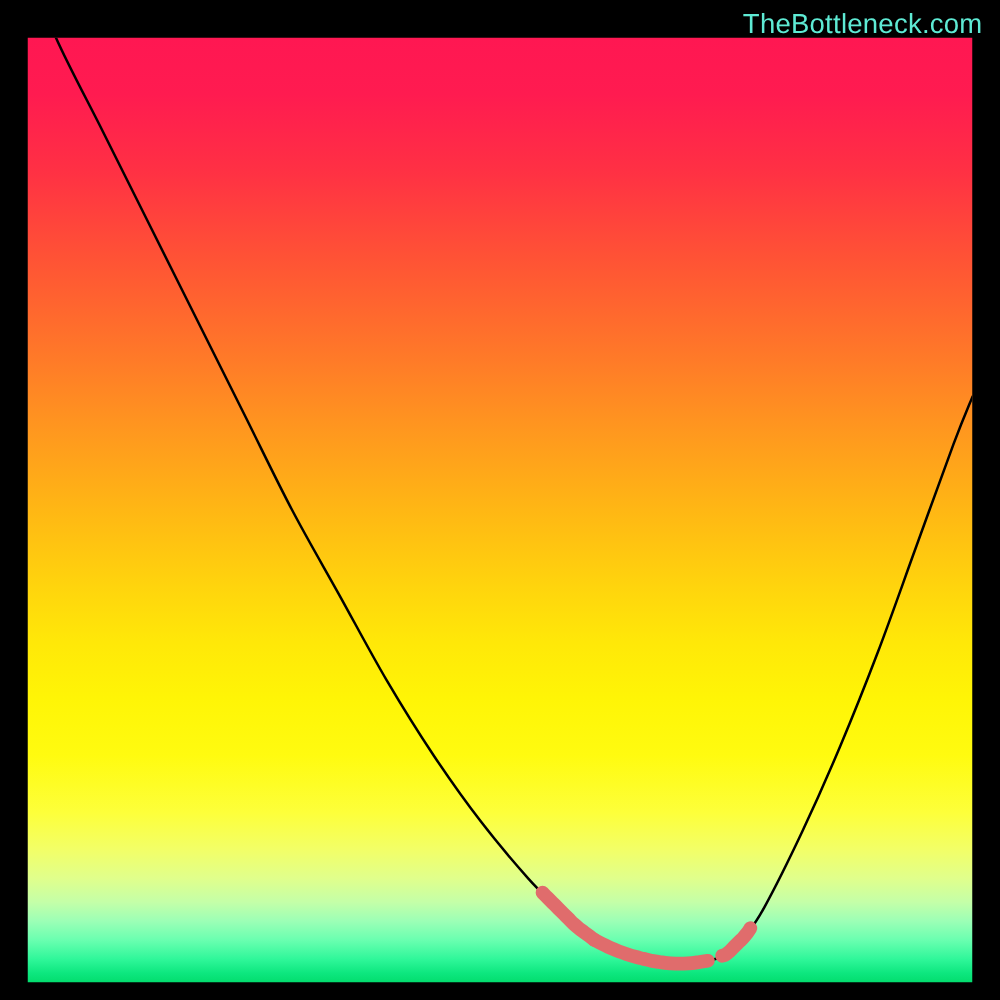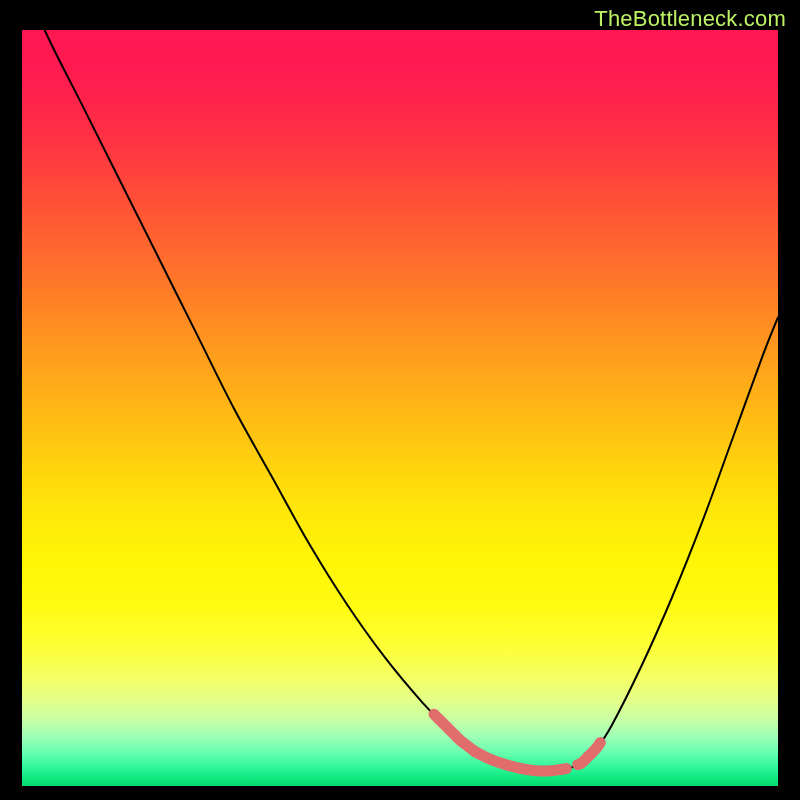--- a/index.html
+++ b/index.html
@@ -14,21 +14,21 @@
   .stage {
     position: relative;
     width: 800px;
     height: 800px;
     background: #000;
   }
   .watermark {
     position: absolute;
     top: 6px;
     right: 14px;
-    color: #bef264;
+    color: #5eead4;
     font-size: 22px;
     font-weight: 500;
     letter-spacing: 0.2px;
     z-index: 3;
   }
   .plot {
     position: absolute;
     left: 22px;
     top: 30px;
     width: 756px;

